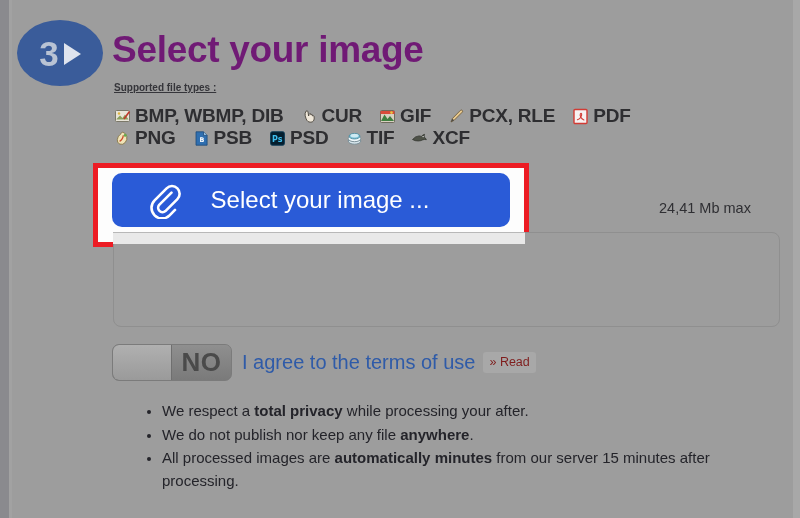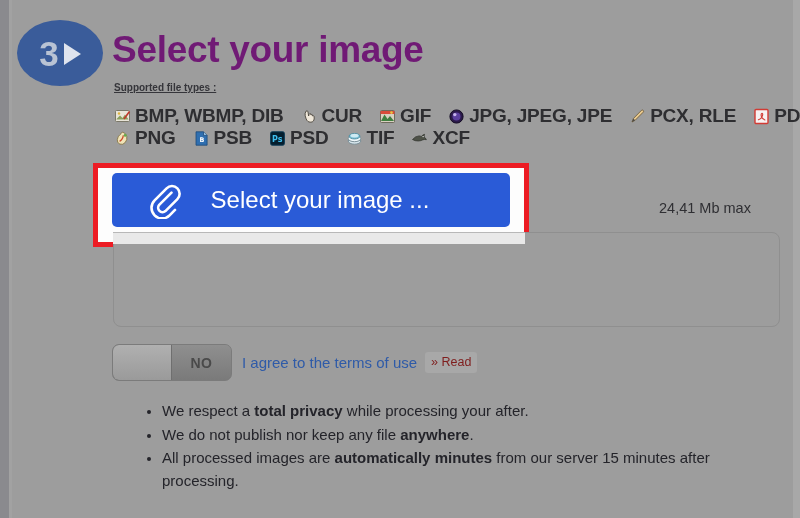--- a/index.html
+++ b/index.html
@@ -141,21 +141,21 @@
   }
 
   
   .select-btn {
     position: absolute;
     left: 112px;
     top: 173px;
     width: 398px;
     height: 54px;
     background: #2a5bd7;
-    border-radius: 5px;
+    border-radius: 10px;
     display: flex;
     align-items: center;
     cursor: pointer;
     border: none;
     padding: 8px;
   }
   .clip-wrap {
     width: 64px;
     display: flex;
     align-items: center;
@@ -231,28 +231,28 @@
     width: 58px;
     background: linear-gradient(#b0b0b0, #9a9a9a);
     border-right: 1px solid #6f6f6f;
     border-radius: 6px 0 0 6px;
   }
   .toggle-state {
     flex: 1;
     display: flex;
     align-items: center;
     justify-content: center;
-    font-size: 14px;
+    font-size: 26px;
     font-weight: bold;
     color: #4a4a4a;
     letter-spacing: 0.5px;
     background: linear-gradient(#8f8f8f, #7a7a7a);
   }
   .terms-link {
-    font-size: 15px;
+    font-size: 20px;
     color: #2f5ba8;
     white-space: nowrap;
     text-decoration: none;
     cursor: pointer;
   }
   .read-badge {
     font-size: 12.5px;
     color: #7f1d1d;
     background: #a8a8a8;
     border-radius: 3px;
@@ -321,30 +321,20 @@
         <span class="type-item">
           <span class="ficon">
             <svg viewBox="0 0 17 17">
               <rect x="1.5" y="2.5" width="14" height="12" rx="1" fill="#d8d0c0" stroke="#6f6a5c"></rect>
               <path d="M2 13 L5.5 6.5 L8.5 11 L11 8 L15 13 Z" fill="#3f7f3f"></path>
               <path d="M1.5 3 L15.5 3 L15.5 6 L1.5 6 Z" fill="#d94b3a"></path>
               <circle cx="12.5" cy="4.6" r="1.3" fill="#e7c842"></circle>
             </svg>
           </span>
           <span class="lbl">GIF</span>
-        </span>
-        <span class="type-item">
-          <span class="ficon">
-            <svg viewBox="0 0 17 17">
-              <circle cx="8.5" cy="8.5" r="6.6" fill="#2b1a4a" stroke="#140c24"></circle>
-              <circle cx="8.5" cy="8.5" r="4" fill="#5b3f9e"></circle>
-              <circle cx="6.8" cy="6.6" r="1.7" fill="#c5b3ea"></circle>
-            </svg>
-          </span>
-          <span class="lbl">JPG, JPEG, JPE</span>
         </span>
         <span class="type-item">
           <span class="ficon">
             <svg viewBox="0 0 17 17">
               <path d="M3 14 L4.4 10.5 L12.4 2.4 q0.9 -0.9 1.8 0 0.9 0.9 0 1.8 L6.1 12.3 Z" fill="#e8c98f" stroke="#6a5632" stroke-width="0.8" stroke-linejoin="round"></path>
               <path d="M3 14 L4.4 10.5 L6.1 12.3 Z" fill="#4a4a4a"></path>
             </svg>
           </span>
           <span class="lbl">PCX, RLE</span>
         </span>

